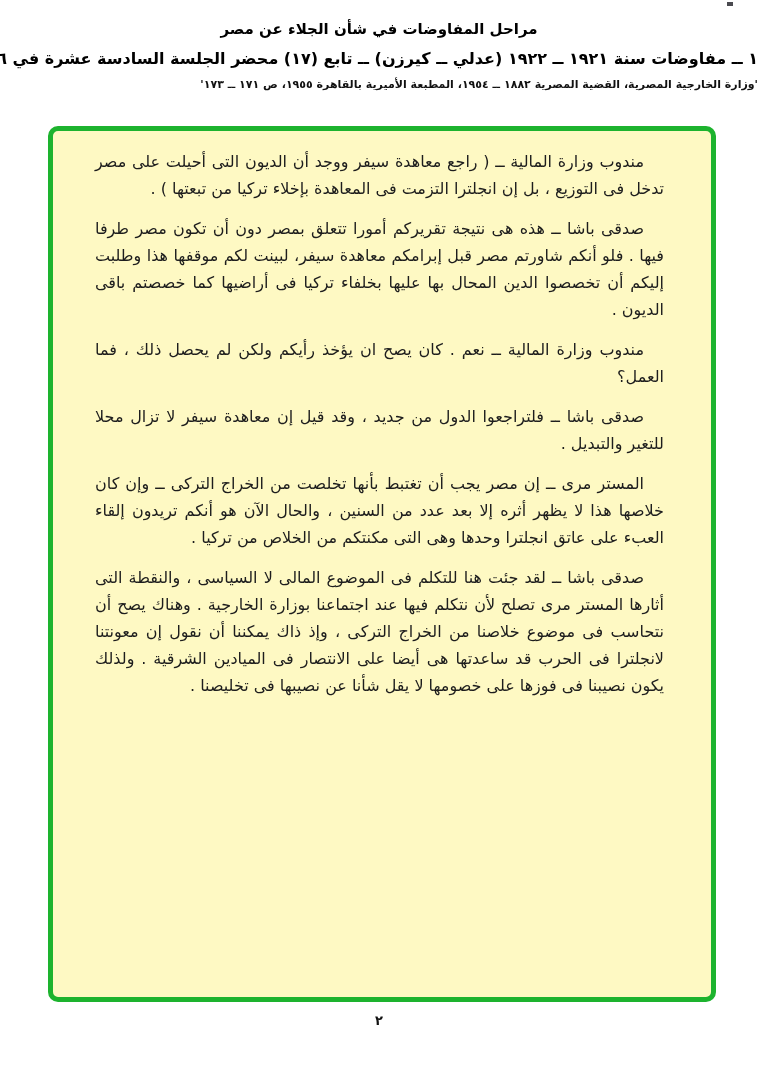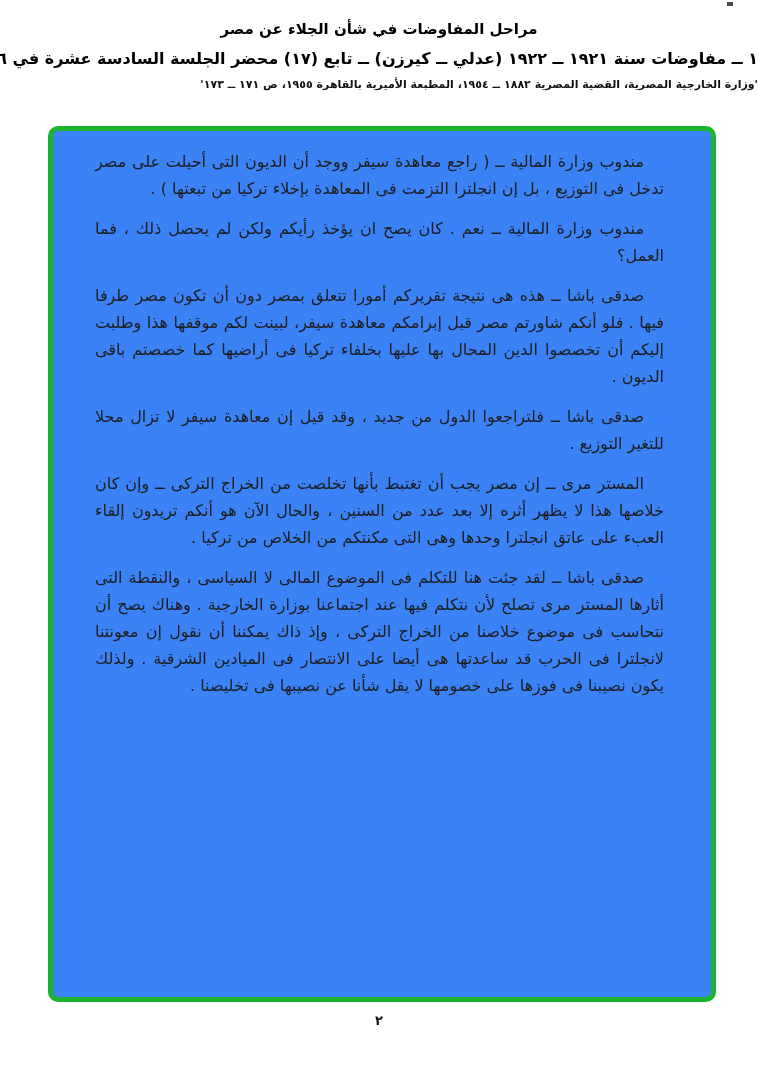--- a/index.html
+++ b/index.html
@@ -21,21 +21,21 @@
   }
   .header-source {
     font-size:11px; font-weight:bold; margin-top:10px; color:#111;text-align:right;
   }
   .artifact-dot {
     position:absolute; top:2px; left:727px; width:6px; height:4px;
     background:#4a4a50;
   }
   .scan-box {
     position:absolute; left:48px; top:126px; width:668px; height:876px;
-    border:5px solid #1db32e; border-radius:10px; background:#3b82f6;
+    border:5px solid #1db32e; border-radius:10px; background:#fef9c3;
   }
   .scan-content {
     position:absolute; top:17px; right:47px; left:42px; bottom:10px;
     direction:rtl; text-align:justify;
     font-size:16px; line-height:27px; color:#1d1d1d;
   }
   .scan-para {
     text-indent:20px; margin-bottom:13px;
   }
   .page-number {
@@ -50,21 +50,21 @@
   <div class="header-title">مراحل المفاوضات في شأن الجلاء عن مصر</div>
   <div class="header-subtitle">١ ــ مفاوضات سنة ١٩٢١ ــ ١٩٢٢ (عدلي ــ كيرزن) ــ تابع (١٧) محضر الجلسة السادسة عشرة في ٢٦ أغسطس</div>
   <div class="header-source">'وزارة الخارجية المصرية، القضية المصرية ١٨٨٢ ــ ١٩٥٤، المطبعة الأميرية بالقاهرة ١٩٥٥، ص ١٧١ ــ ١٧٣'</div>
 </div>
 
 <div class="artifact-dot"></div>
 
 <div class="scan-box" style="border-color: rgb(29, 179, 46);">
   <div class="scan-content">
       <p class="scan-para">مندوب وزارة المالية ــ ( راجع معاهدة سيفر ووجد أن الديون التى أحيلت على مصر تدخل فى التوزيع ، بل إن انجلترا التزمت فى المعاهدة بإخلاء تركيا من تبعتها ) .</p>
+      <p class="scan-para">صدقى باشا ــ هذه هى نتيجة تقريركم أمورا تتعلق بمصر دون أن تكون مصر طرفا فيها . فلو أنكم شاورتم مصر قبل إبرامكم معاهدة سيفر، لبينت لكم موقفها هذا وطلبت إليكم أن تخصصوا الدين المحال بها عليها بخلفاء تركيا فى أراضيها كما خصصتم باقى الديون .</p>
       <p class="scan-para">مندوب وزارة المالية ــ نعم . كان يصح ان يؤخذ رأيكم ولكن لم يحصل ذلك ، فما العمل؟</p>
-      <p class="scan-para">صدقى باشا ــ هذه هى نتيجة تقريركم أمورا تتعلق بمصر دون أن تكون مصر طرفا فيها . فلو أنكم شاورتم مصر قبل إبرامكم معاهدة سيفر، لبينت لكم موقفها هذا وطلبت إليكم أن تخصصوا الدين المحال بها عليها بخلفاء تركيا فى أراضيها كما خصصتم باقى الديون .</p>
-      <p class="scan-para">صدقى باشا ــ فلتراجعوا الدول من جديد ، وقد قيل إن معاهدة سيفر لا تزال محلا للتغير التوزيع .</p>
+      <p class="scan-para">صدقى باشا ــ فلتراجعوا الدول من جديد ، وقد قيل إن معاهدة سيفر لا تزال محلا للتغير والتبديل .</p>
       <p class="scan-para">المستر مرى ــ إن مصر يجب أن تغتبط بأنها تخلصت من الخراج التركى ــ وإن كان خلاصها هذا لا يظهر أثره إلا بعد عدد من السنين ، والحال الآن هو أنكم تريدون إلقاء العبء على عاتق انجلترا وحدها وهى التى مكنتكم من الخلاص من تركيا .</p>
       <p class="scan-para">صدقى باشا ــ لقد جئت هنا للتكلم فى الموضوع المالى لا السياسى ، والنقطة التى أثارها المستر مرى تصلح لأن نتكلم فيها عند اجتماعنا بوزارة الخارجية . وهناك يصح أن نتحاسب فى موضوع خلاصنا من الخراج التركى ، وإذ ذاك يمكننا أن نقول إن معونتنا لانجلترا فى الحرب قد ساعدتها هى أيضا على الانتصار فى الميادين الشرقية . ولذلك يكون نصيبنا فى فوزها على خصومها لا يقل شأنا عن نصيبها فى تخليصنا .</p>
     </div>
 </div>
 
 <div class="page-number">٢</div>
 
 </body></html>

